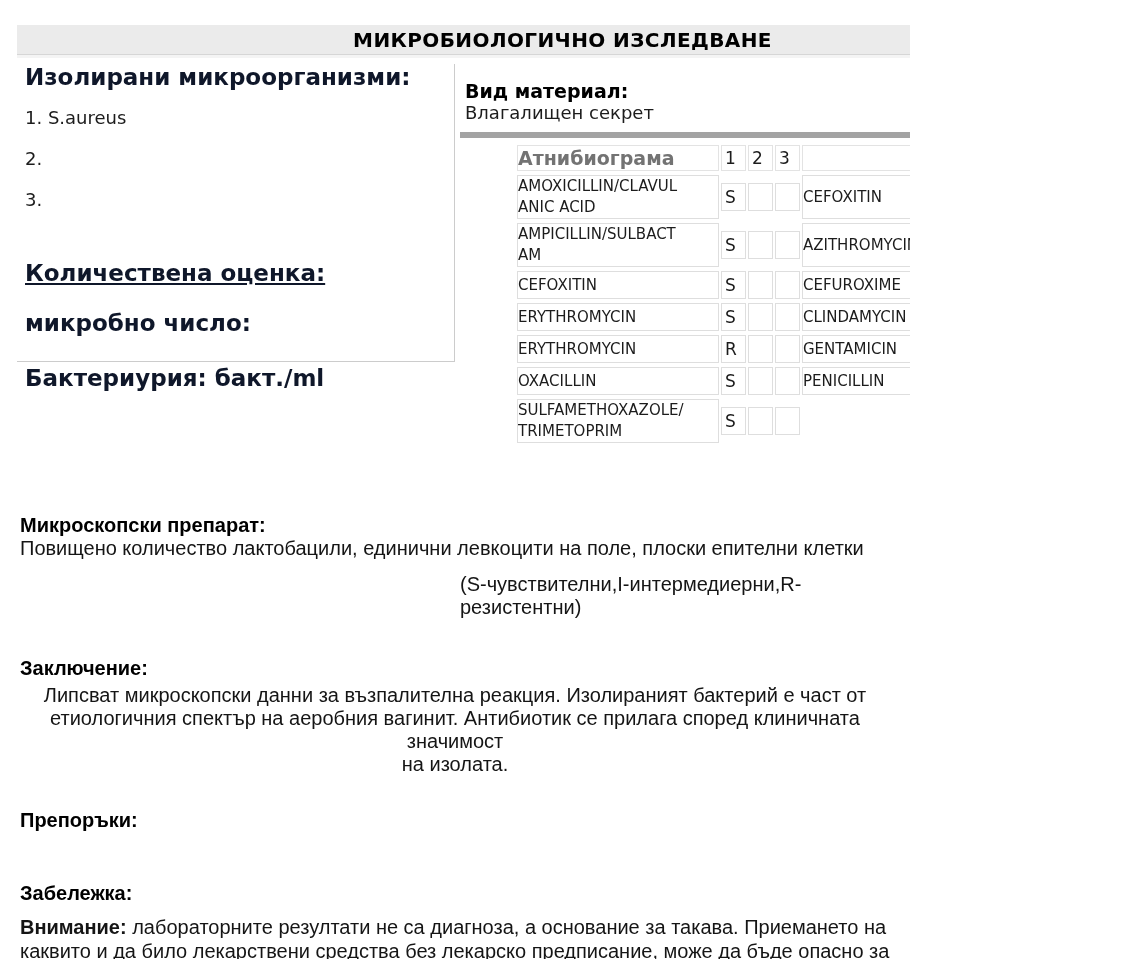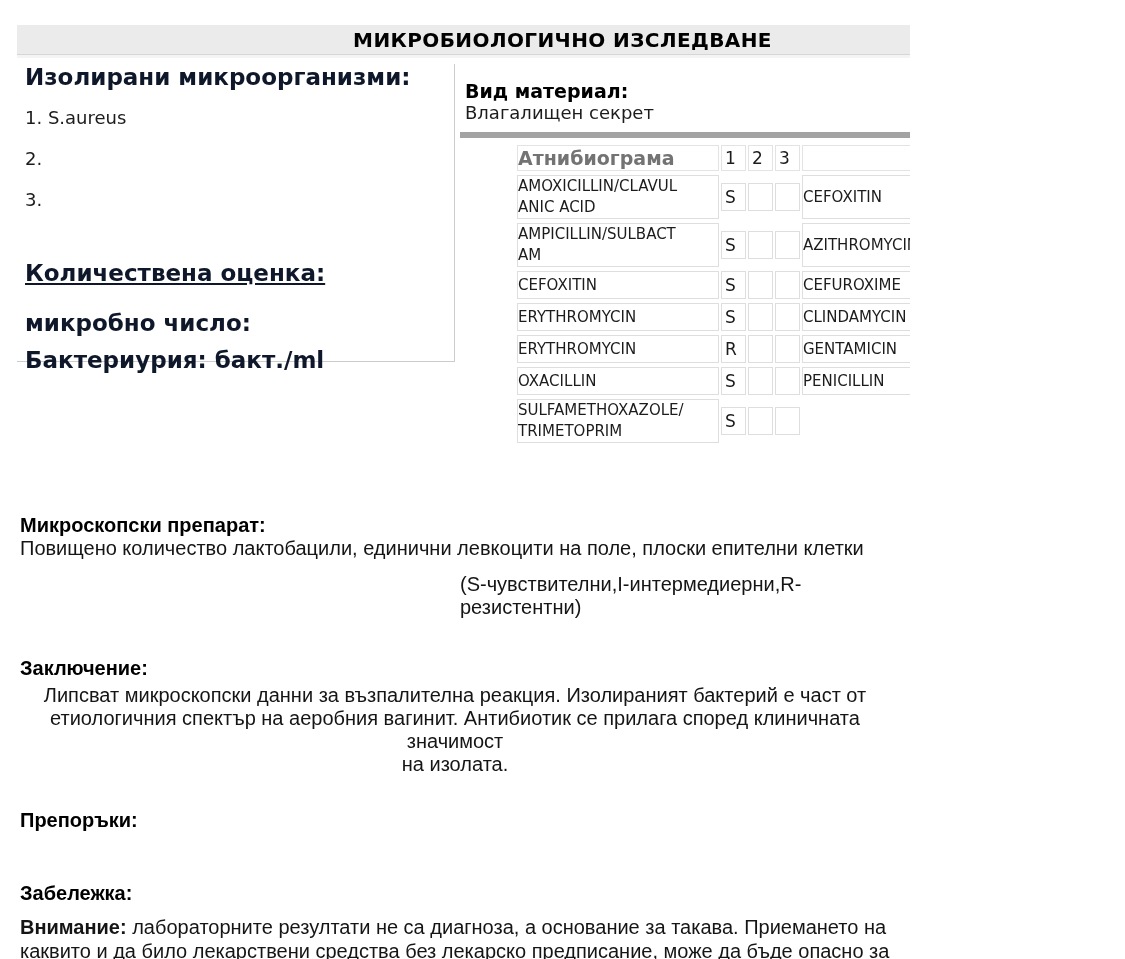--- a/index.html
+++ b/index.html
@@ -27,21 +27,21 @@
   .left-panel{
     position:absolute;left:17px;top:0;width:438px;height:298px;
     border-right:1px solid #cccccc;
     border-bottom:1px solid #cccccc;
     padding:2px 0 0 8px;box-sizing:border-box;
   }
   .left-panel .h{font-weight:bold;font-size:23px;color:#0f172a;line-height:22px;}
   .left-panel .line{font-size:18px;line-height:22px;margin-top:19px;}
   .gap51{margin-top:51px;text-decoration:underline;}
   .gap28{margin-top:28px;}
-  .gap33{margin-top:15px;}
+  .gap33{margin-top:33px;}
   .right-panel{position:absolute;left:460px;top:16px;width:648px;}
   .material{
     border-bottom:6px solid #a3a3a3;
     padding:0 0 8px 5px;
   }
   .material .h{font-weight:bold;font-size:19px;color:#000;line-height:22px;}
   .material .line{font-size:18px;line-height:22px;}
   
   table.abg{
     margin:3px 0 0 55px;

